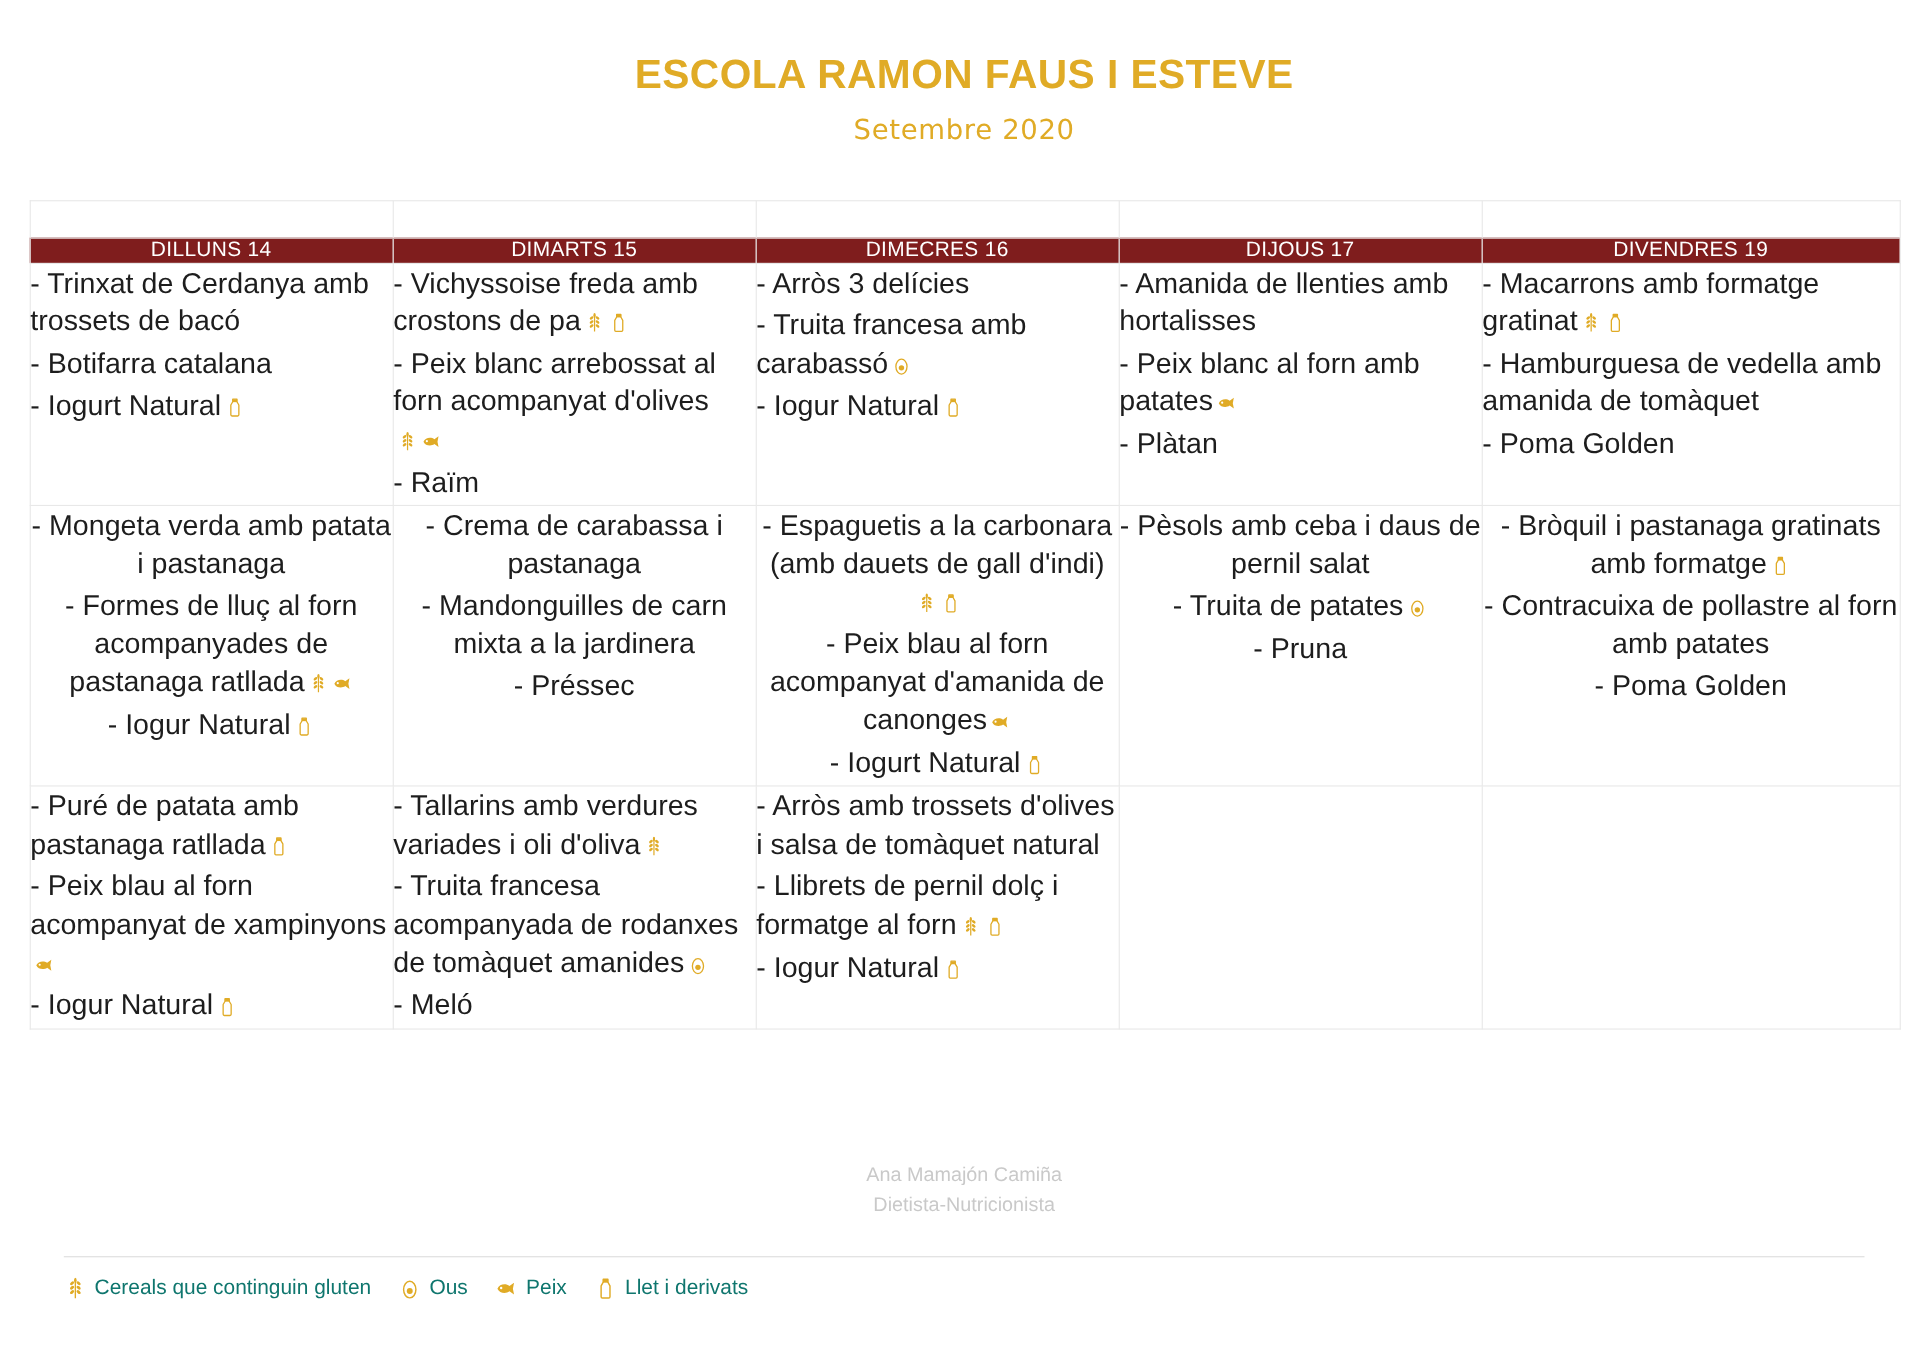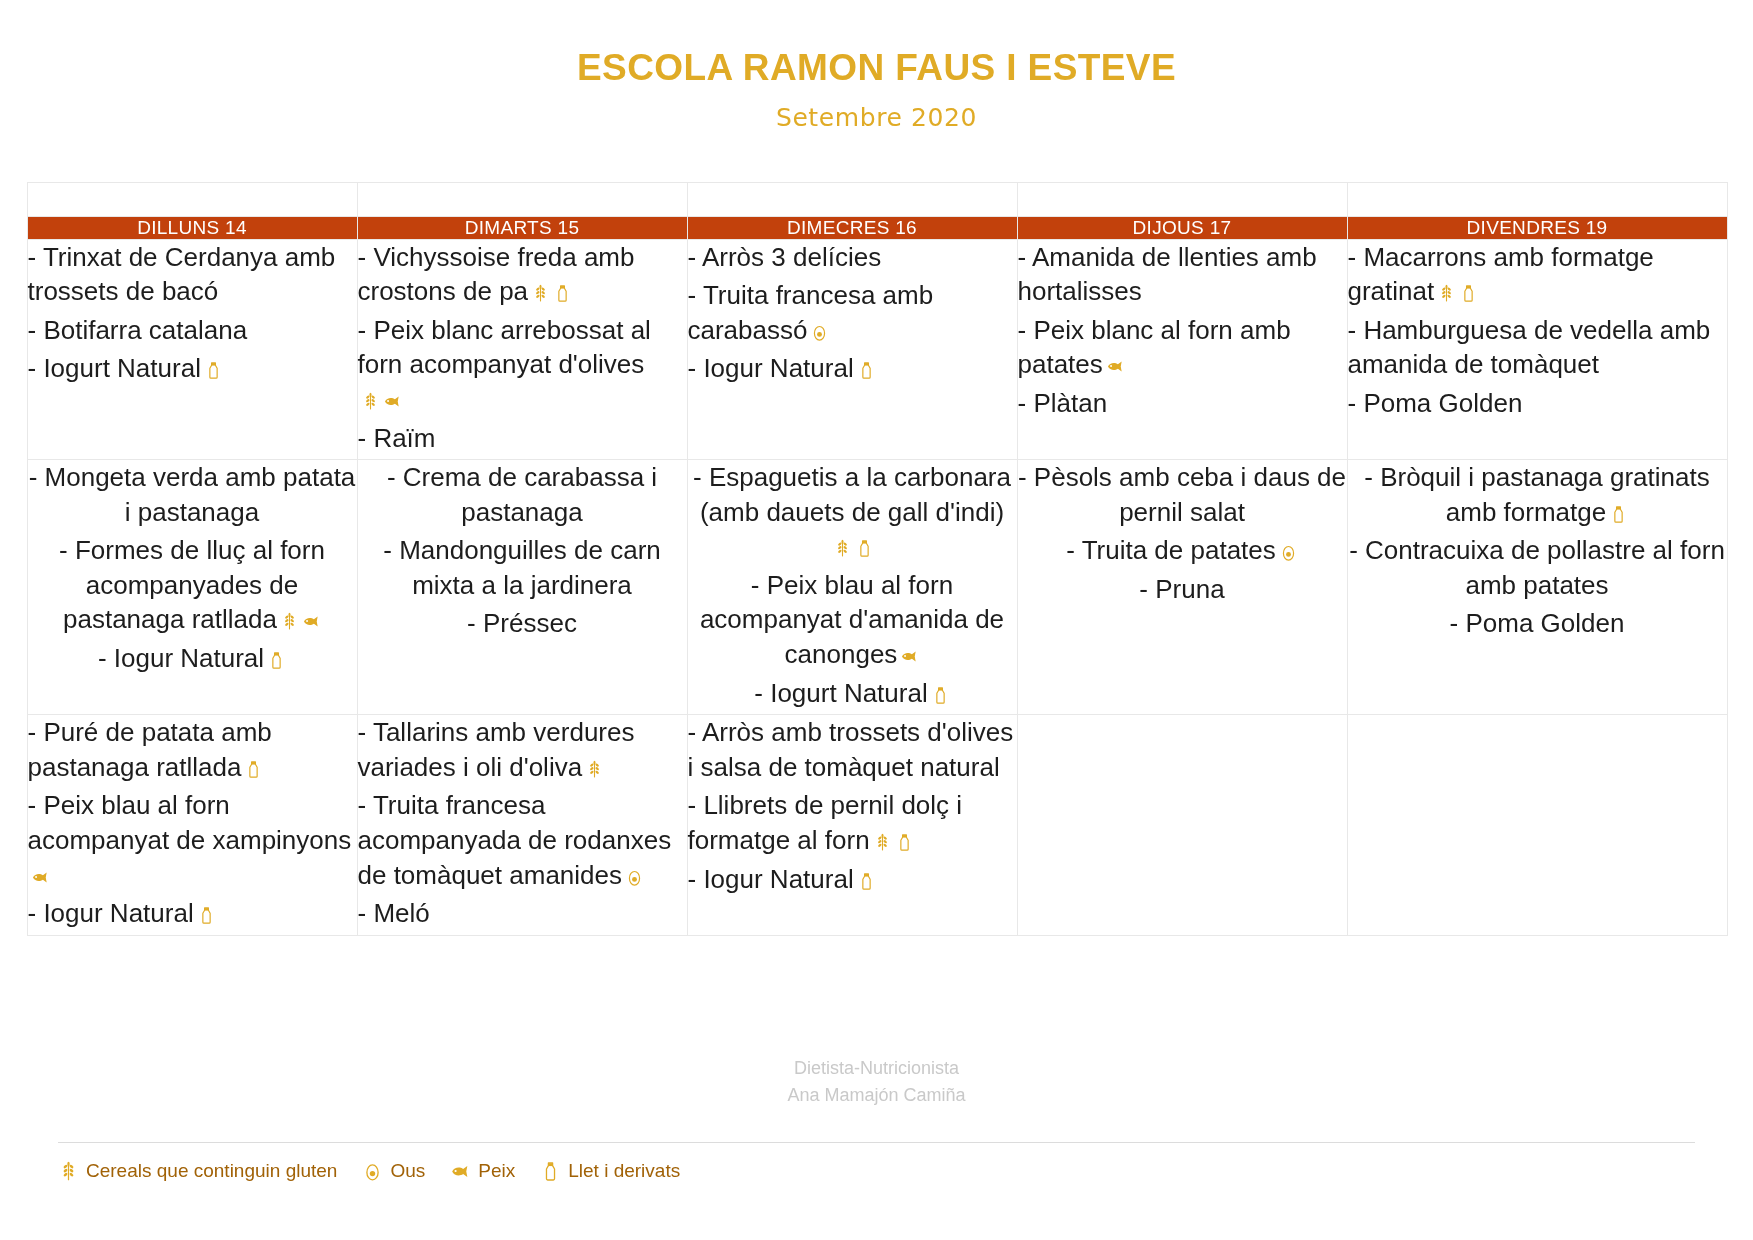--- a/index.html
+++ b/index.html
@@ -65,21 +65,21 @@
   table.menu-table td {
     border: 1px solid #e8e8e8;
     vertical-align: top;
     padding: 0;
   }
   tr.spacer-row td {
     height: 33px;
     border-bottom: none;
   }
   td.day-head {
-    background: #c2410c;
+    background: #7f1d1d;
     color: #ffffff;
     text-align: center;
     font-size: 19px;
     letter-spacing: 0.3px;
     padding: 9px 4px 10px 4px;
     border: 1px solid #4a78c9;
   }
   td.day-head.empty-head {
     background: #ffffff;
     border: 1px solid #e8e8e8;
@@ -132,21 +132,21 @@
     background: #dcdcdc;
   }
   .legend {
     position: absolute;
     top: 1160px;
     left: 58px;
     display: flex;
     align-items: center;
     gap: 7px;
     font-size: 19px;
-    color: #a16207;
+    color: #0f766e;
   }
   .legend-item {
     display: flex;
     align-items: center;
     gap: 7px;
     margin-right: 18px;
   }
   .legend-item .alg { margin-left: 0; vertical-align: middle; }
 </style>
 </head>
@@ -377,22 +377,22 @@
                     </svg></span></span></span>
             </td>
             <td class="day-cell w3"></td>
             <td class="day-cell w3"></td>
           </tr>
         </tbody>
     </table>
   </div>
 
   <div class="signature">
+    <div>Ana Mamajón Camiña</div>
     <div>Dietista-Nutricionista</div>
-    <div>Ana Mamajón Camiña</div>
   </div>
 
   <div class="divider"></div>
 
   <div class="legend" id="legend">
       <div class="legend-item">
         <span class="alg">
           <svg width="21" height="21" viewBox="0 0 24 24">
             <path d="M12 2 L12 22" stroke="#e0ab26" stroke-width="1.4" fill="none"></path>
             <ellipse cx="8.6" cy="6.4" rx="2.5" ry="1.5" fill="#e0ab26" transform="rotate(-40 8.6 6.4)"></ellipse>

